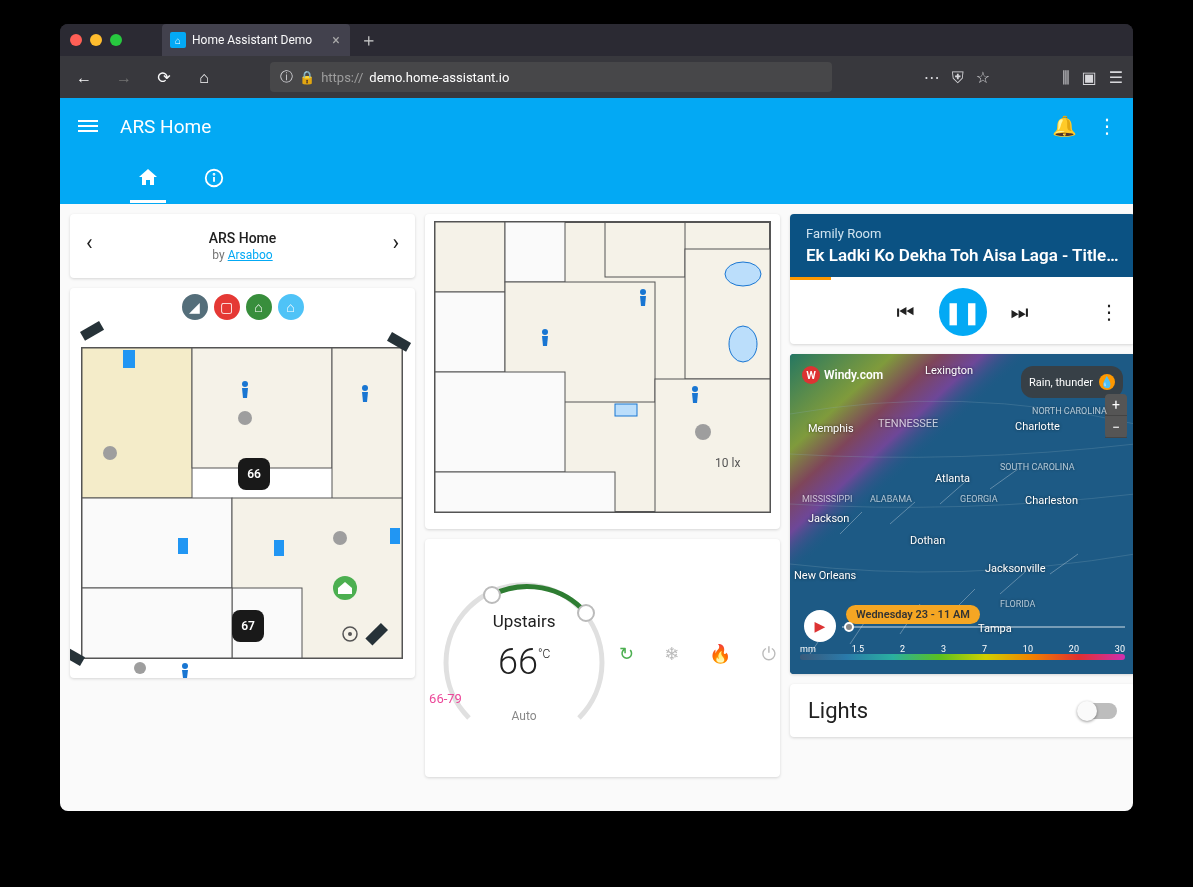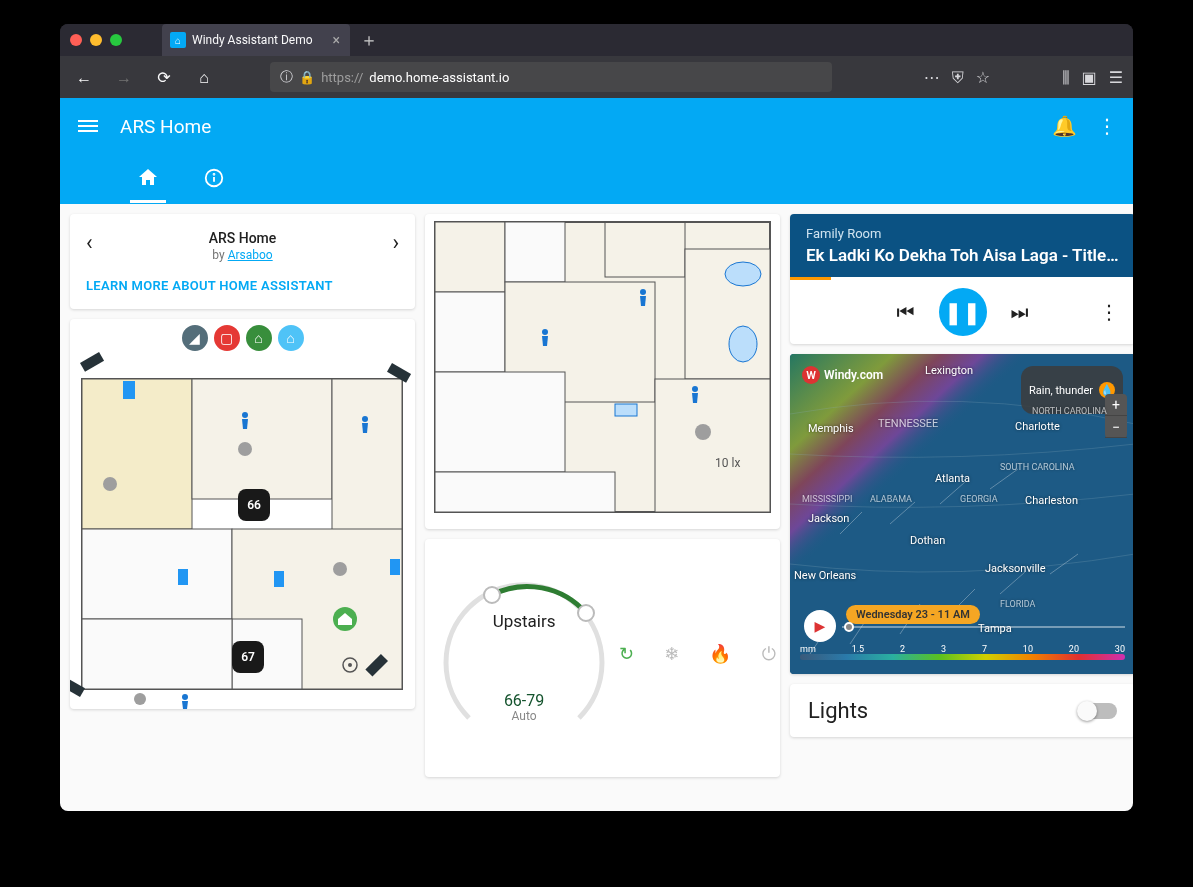--- a/index.html
+++ b/index.html
@@ -57,36 +57,36 @@
 .media-progress-fill { width: 12%; height: 100%; background: #ff9800; }
 .media-controls { height: 64px; display: flex; align-items: center; justify-content: center; gap: 24px; position: relative; }
 .mc-btn { font-size: 20px; color: #212121; }
 .mc-play { width: 48px; height: 48px; border-radius: 50%; background: #03a9f4; color: #fff; display: flex; align-items: center; justify-content: center; font-size: 22px; }
 .mc-more { position: absolute; right: 16px; font-size: 20px; }
 .weather-card { height: 320px; background: linear-gradient(135deg, #1a5a8a, #0b3a5c); position: relative; overflow: hidden; }
 .wmap { position:absolute; inset:0; }
 .wlabel { position: absolute; font-size: 11px; color: #fff; text-shadow: 0 0 3px rgba(0,0,0,.6); }
 .windy-logo { position:absolute; top:12px; left:12px; display:flex; align-items:center; gap:4px; color:#fff; font-size:12px; font-weight:600; }
 .windy-logo .dot { width:18px; height:18px; border-radius:50%; background:#d33; display:flex; align-items:center; justify-content:center; font-size:11px;}
-.layer-pill { position:absolute; top:12px; right:12px; background: rgba(60,60,60,.85); color:#fff; font-size:11px; padding:16px 8px; border-radius:12px; display:flex; align-items:center; gap:6px; }
+.layer-pill { position:absolute; top:12px; right:12px; background: rgba(60,60,60,.85); color:#fff; font-size:11px; padding:8px 8px; border-radius:12px; display:flex; align-items:center; gap:6px; }
 .map-ctrl { position:absolute; right:8px; top:40px; width:22px; background:#555; border-radius:4px; }
 .map-ctrl div { height:22px; color:#fff; display:flex; align-items:center; justify-content:center; font-size:14px; border-bottom:1px solid #444; }
 .time-pill { position:absolute; bottom:50px; left:56px; background:#f5a623; color:#333; font-size:11px; font-weight:600; padding:3px 10px; border-radius:10px; }
 .play-circle { position:absolute; bottom:32px; left:14px; width:32px; height:32px; border-radius:50%; background:#fff; display:flex; align-items:center; justify-content:center; color:#d33; font-size:14px; }
 .timeline { position:absolute; bottom:46px; left:52px; right:10px; height:2px; background: rgba(255,255,255,.4); }
 .timeline .dot2 { position:absolute; left:2px; top:-4px; width:10px; height:10px; border-radius:50%; background:#888; border:2px solid #fff; }
 .legend { position:absolute; bottom:8px; left:10px; right:10px; height:18px; display:flex; align-items:center; }
 .legend-grad { flex:1; height:6px; background: linear-gradient(to right, #3a5a7a, #2a7aaa, #2ab0a0, #5ac020, #d0d000, #f08000, #e03030, #d030b0); border-radius:3px; }
 .legend-labels { position:absolute; bottom:20px; left:10px; right:10px; display:flex; justify-content:space-between; font-size:9px; color:#fff; }
 .thermostat-card { padding: 12px; height: 238px; display: flex; align-items: center; justify-content: center; position: relative; }
 .thermo-ring { width: 190px; height: 190px; position: relative; }
 .thermo-name { position:absolute; top:48px; width:100%; text-align:center; font-size:17px; color:#212121; }
 .thermo-temp { position:absolute; top:78px; width:100%; text-align:center; font-size:36px; font-weight:300; color:#212121; }
 .thermo-temp sup { font-size:12px; vertical-align: top; position:relative; top:6px; }
-.thermo-range { position:absolute; top:128px; width:100%; text-align:center; font-size:16px; color:#14532d; }
+.thermo-range { position:absolute; top:128px; width:100%; text-align:left; font-size:13px; color:#ec4899; }
 .thermo-mode { position:absolute; top:146px; width:100%; text-align:center; font-size:12px; color:#888; }
 .thermo-icons { display:flex; gap:30px; margin-top:-8px; font-size:18px; color:#bbb; }
 .thermo-icons .active { color:#4caf50; }
 .lights-card { padding: 14px 18px; display:flex; align-items:center; justify-content:space-between; }
 .lights-title { font-size:22px; font-weight:400; color:#212121; }
 .switch { width:38px; height:16px; background:#bdbdbd; border-radius:10px; position:relative; }
 .switch .knob { width:20px; height:20px; background:#fafafa; border-radius:50%; position:absolute; top:-2px; left:-2px; box-shadow:0 1px 3px rgba(0,0,0,.4); }
 </style>
 </head>
 <body>
@@ -94,21 +94,21 @@
 <div class="desktop">
   <div class="browser-window">
     <div class="titlebar">
       <div class="traffic-lights">
         <div class="tl red"></div>
         <div class="tl yellow"></div>
         <div class="tl green"></div>
       </div>
       <div class="tab">
         <span class="tab-icon">⌂</span>
-        <span>Windy Assistant Demo</span>
+        <span>Home Assistant Demo</span>
         <span class="tab-close">×</span>
       </div>
       <span class="newtab">＋</span>
     </div>
     <div class="navbar">
       <div class="navbtn">←</div>
       <div class="navbtn disabled">→</div>
       <div class="navbtn">⟳</div>
       <div class="navbtn">⌂</div>
       <div class="addressbar">
@@ -162,21 +162,20 @@
       <div class="dashboard">
 
         <div class="col">
           <div class="card welcome-card">
             <span class="wc-arrow left">‹</span>
             <span class="wc-arrow right">›</span>
             <div class="wc-head">ARS Home</div>
             <div class="wc-subhead">
               <span>by </span><a href="#">Arsaboo</a>
             </div>
-            <div class="wc-link">LEARN MORE ABOUT HOME ASSISTANT</div>
           </div>
 
           <div class="card floorplan">
             <div class="badge-row">
               <div class="badge" style="border-color:#546e7a;background:#546e7a;color:#fff">◢</div>
               <div class="badge" style="border-color:#e53935;background:#e53935;color:#fff">▢</div>
               <div class="badge" style="border-color:#388e3c;background:#388e3c;color:#fff">⌂</div>
               <div class="badge" style="border-color:#4fc3f7;background:#4fc3f7;color:#fff">⌂</div>
             </div>
             <svg class="fp-svg" viewBox="0 0 345 390">
@@ -274,20 +273,21 @@
 
           <div class="card thermostat-card">
             <div class="thermo-ring">
               <svg width="190" height="190" viewBox="0 0 190 190">
                 <path d="M 40 155 A 78 78 0 1 1 150 155" fill="none" stroke="#e0e0e0" stroke-width="5"></path>
                 <path d="M 63 32 A 78 78 0 0 1 157 50" fill="none" stroke="#2e7d32" stroke-width="5"></path>
                 <circle cx="63" cy="32" r="8" fill="#fff" stroke="#bbb" stroke-width="2"></circle>
                 <circle cx="157" cy="50" r="8" fill="#fff" stroke="#bbb" stroke-width="2"></circle>
               </svg>
               <div class="thermo-name">Upstairs</div>
+              <div class="thermo-temp"><span>66</span><sup>°C</sup></div>
               <div class="thermo-range">66-79</div>
               <div class="thermo-mode">Auto</div>
             </div>
             <div class="thermo-icons">
               <span class="active">↻</span>
               <span>❄</span>
               <span>🔥</span>
               <span>⏻</span>
             </div>
           </div>

